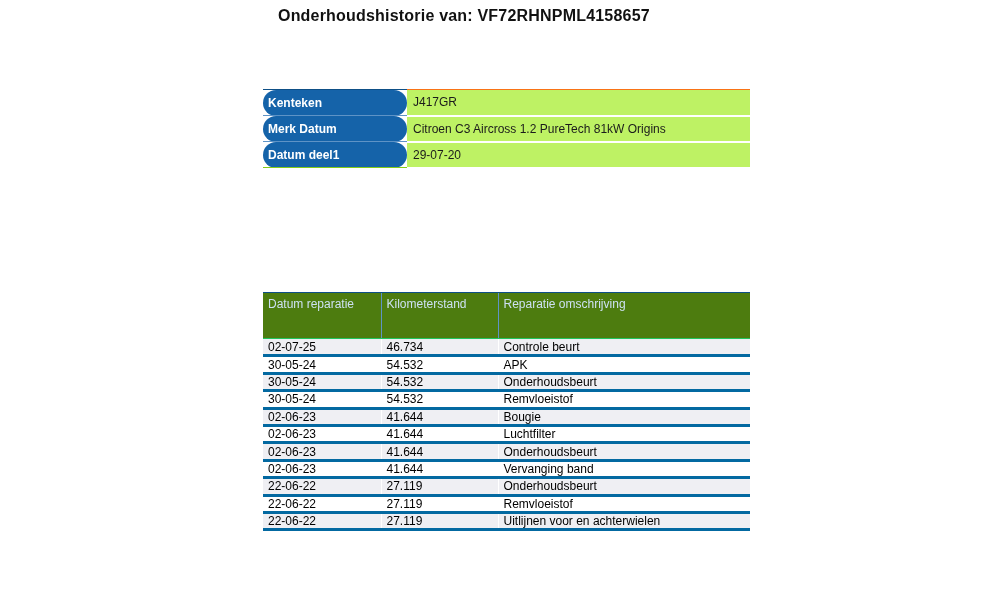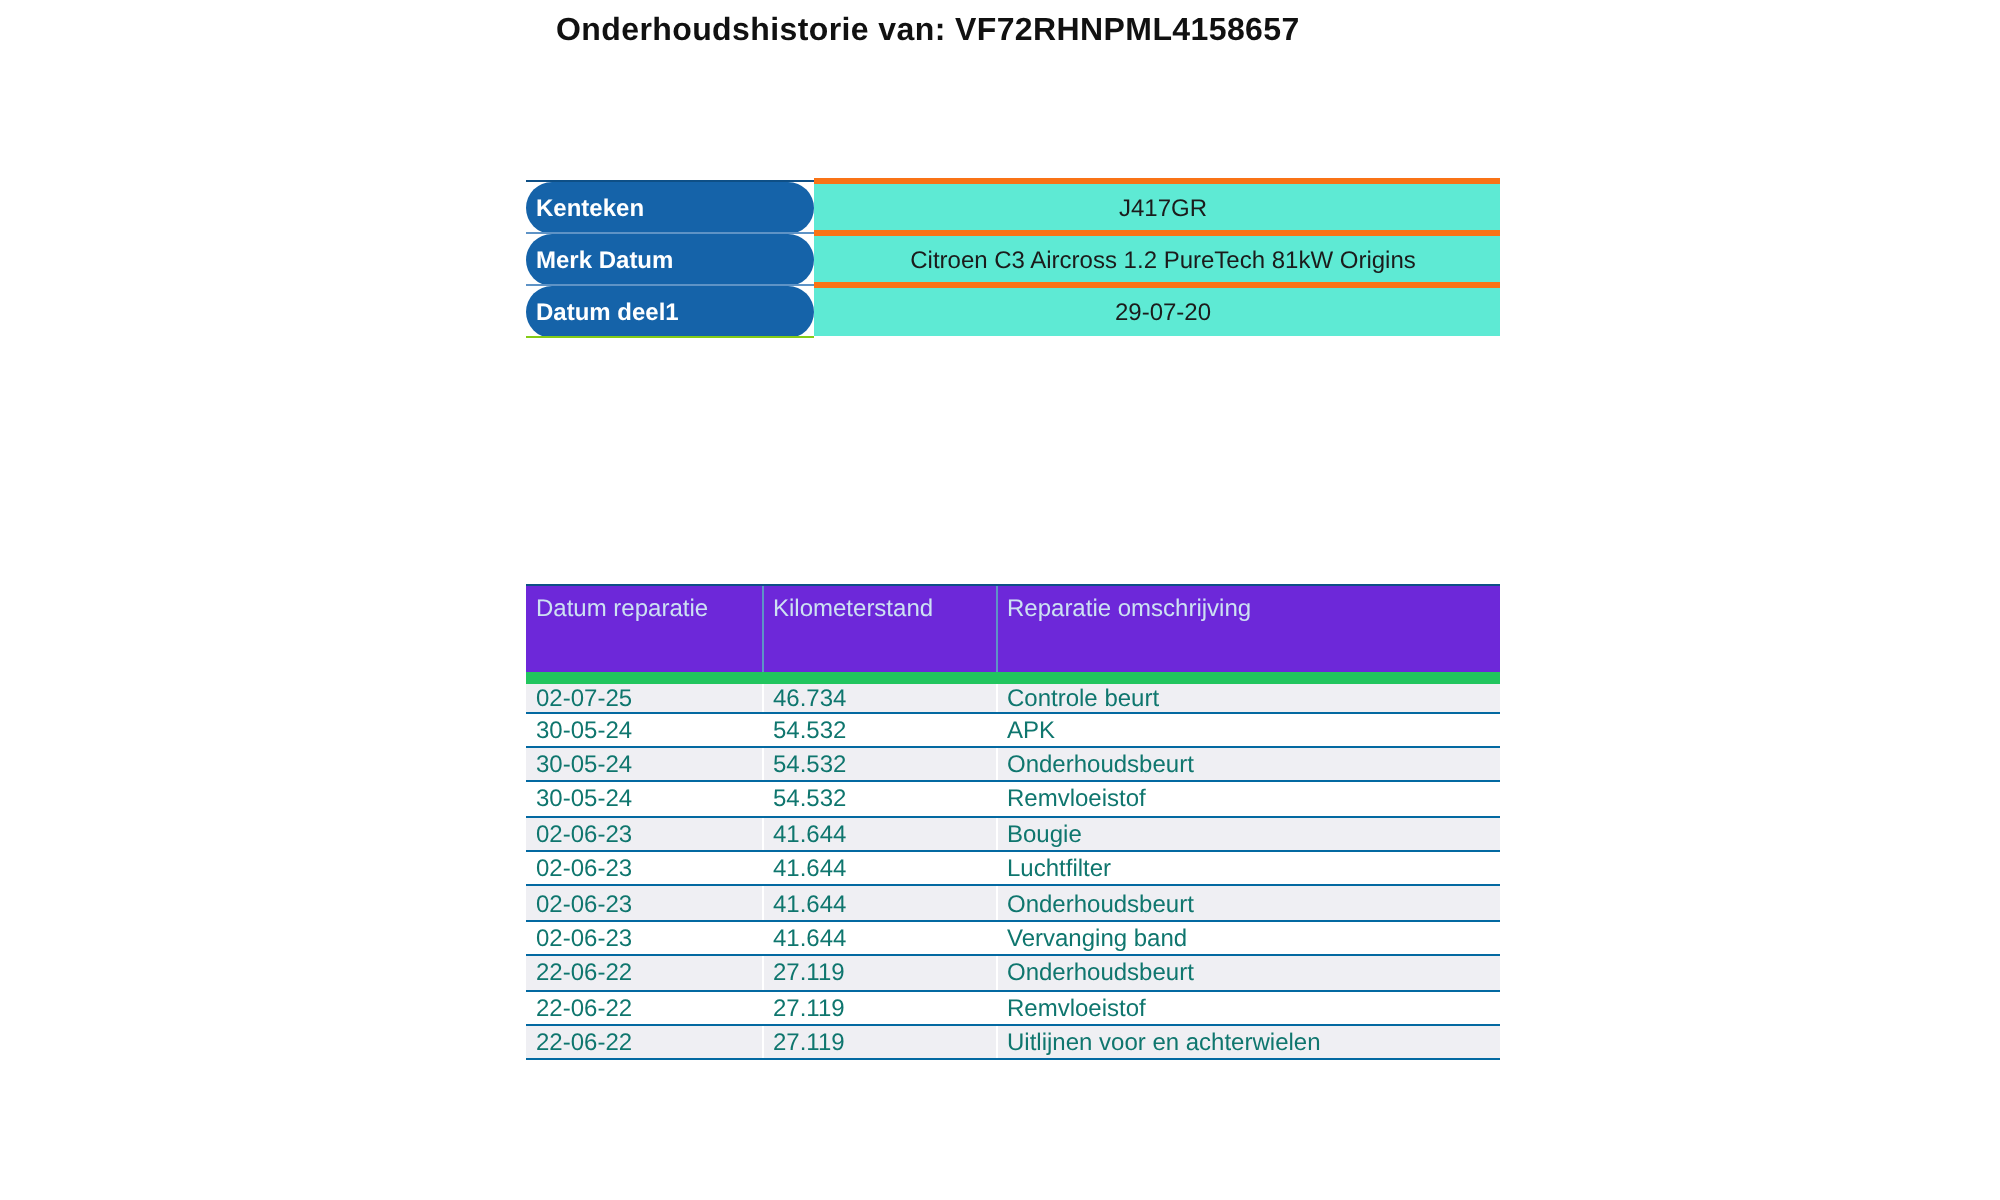--- a/index.html
+++ b/index.html
@@ -35,58 +35,57 @@
     background: #1563A9;
     color: #ffffff;
     font-weight: bold;
     padding-left: 5px;
     border-bottom: 1px solid #5E93C6;
     border-top: 1px solid #0E4F86;
     border-radius: 13px;
   }
   table.info-table tr:last-child td.info-label { border-bottom: 1px solid #84cc16; }
   table.info-table td.info-value {
-    background: #5eead4;
+    background: #bef264;
     color: #1b1b1b;
     padding-left: 6px;
     border-bottom: 2px solid #ffffff;
-    border-top: 3px solid #f97316;
-    text-align: center;
+    border-top: 1px solid #f97316;
   }
 
   
   table.repairs-table {
     position: absolute;
     left: 263px; top: 292px;
     width: 487px;
     border-collapse: collapse;
     table-layout: fixed;
     font-size: 12px;
   }
   table.repairs-table col.c-date { width: 118px; }
   table.repairs-table col.c-km   { width: 117px; }
   table.repairs-table col.c-desc { width: 252px; }
   table.repairs-table thead th {
-    background: #6d28d9;
+    background: #4d7c0f;
     color: #CDE1F2;
     font-weight: normal;
     text-align: left;
     vertical-align: top;
     height: 46px;
     padding: 4px 0 0 5px;
     border-top: 1px solid #0E4F86;
-    border-bottom: 6px solid #22c55e;
+    border-bottom: 1px solid #22c55e;
   }
   table.repairs-table thead th + th { border-left: 1px solid #5E93C6; }
   table.repairs-table tbody td {
     height: 17.4px;
     padding: 0 0 0 5px;
-    color: #0f766e;
+    color: #000000;
     vertical-align: middle;
-    border-bottom: 1px solid #0369a1;
+    border-bottom: 3px solid #0369a1;
     white-space: nowrap;
     overflow: hidden;
     margin-left: 40px;
   }
   table.repairs-table tbody td + td { border-left: 1px solid #ffffff; }
   table.repairs-table tbody tr:nth-child(odd)  { background: #EFEFF3; }
   table.repairs-table tbody tr:nth-child(even) { background: #ffffff; }
 </style>
 </head>
 <body>

